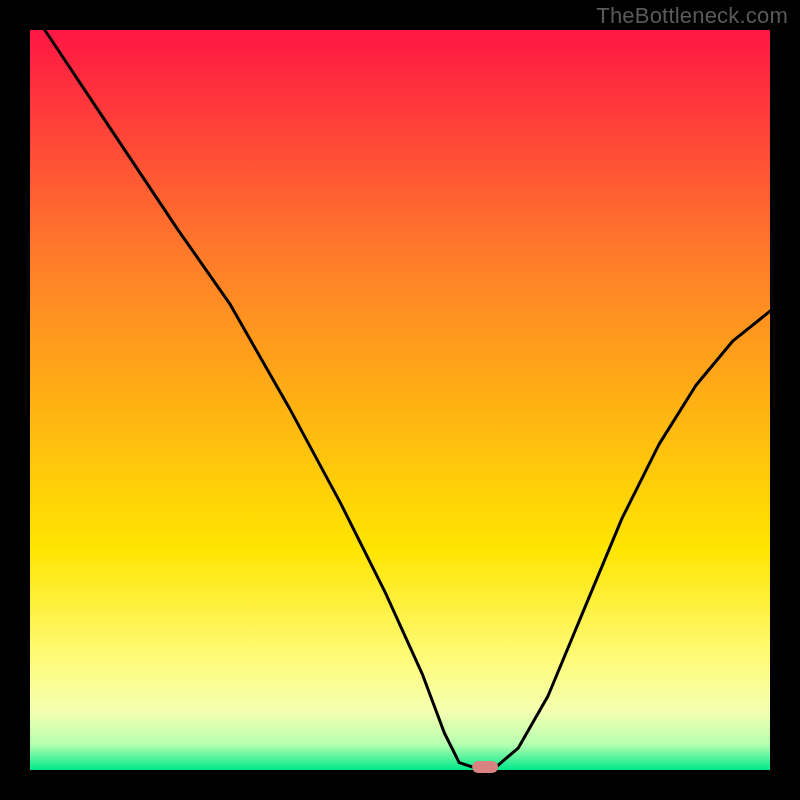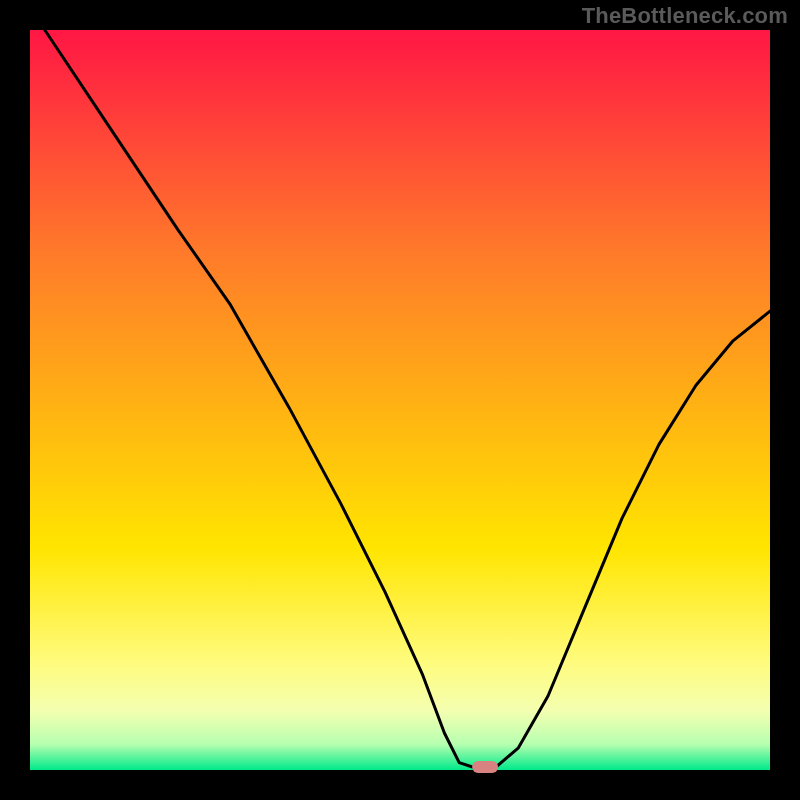--- a/index.html
+++ b/index.html
@@ -15,21 +15,21 @@
     position: absolute;
     inset: 0;
     background: #000;
   }
   .watermark {
     position: absolute;
     top: 3px;
     right: 12px;
     color: #5a5a5a;
     font-size: 22px;
-    font-weight: 700;
+    font-weight: 400;
     letter-spacing: 0.2px;
     z-index: 20;
   }
   svg {
     display: block;
   }
 </style>
 </head>
 <body>
 

